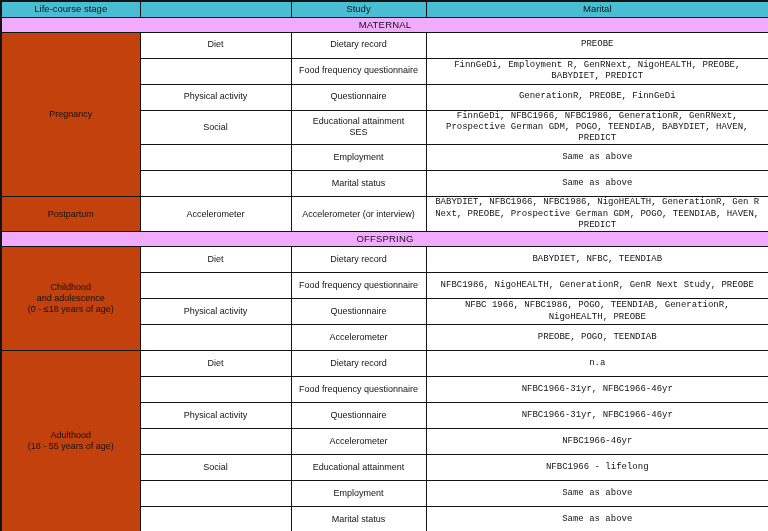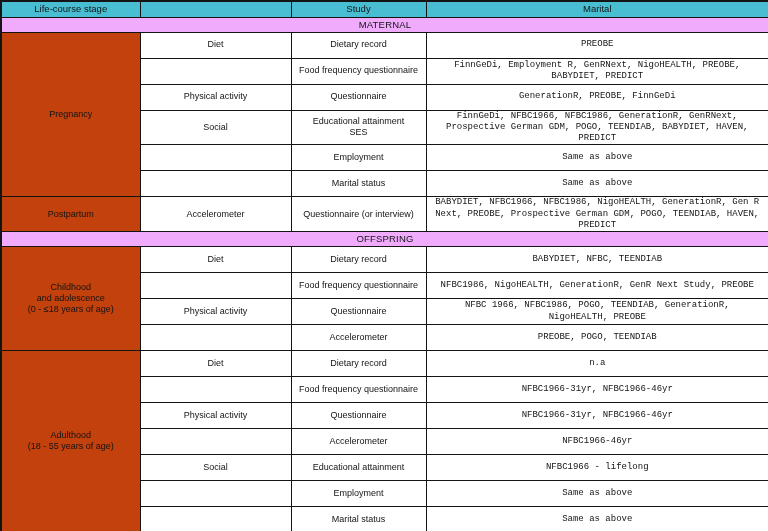--- a/index.html
+++ b/index.html
@@ -85,21 +85,21 @@
   </tr>
   <tr class="r">
     <td></td>
     <td>Marital status</td>
     <td class="src">Same as above</td>
   </tr>
 
   <tr class="r-post">
     <td class="stage">Postpartum</td>
     <td>Accelerometer</td>
-    <td>Questionnaire (or interview)</td>
+    <td>Accelerometer (or interview)</td>
     <td class="src">BABYDIET, NFBC1966, NFBC1986, NigoHEALTH, GenerationR, Gen R Next, PREOBE, Prospective German GDM, POGO, TEENDIAB, HAVEN, PREDICT</td>
   </tr>
 
   <tr class="band">
     <td colspan="4">OFFSPRING</td>
   </tr>
 
   <tr class="r">
     <td class="stage" rowspan="4">Childhood
 and adolescence

